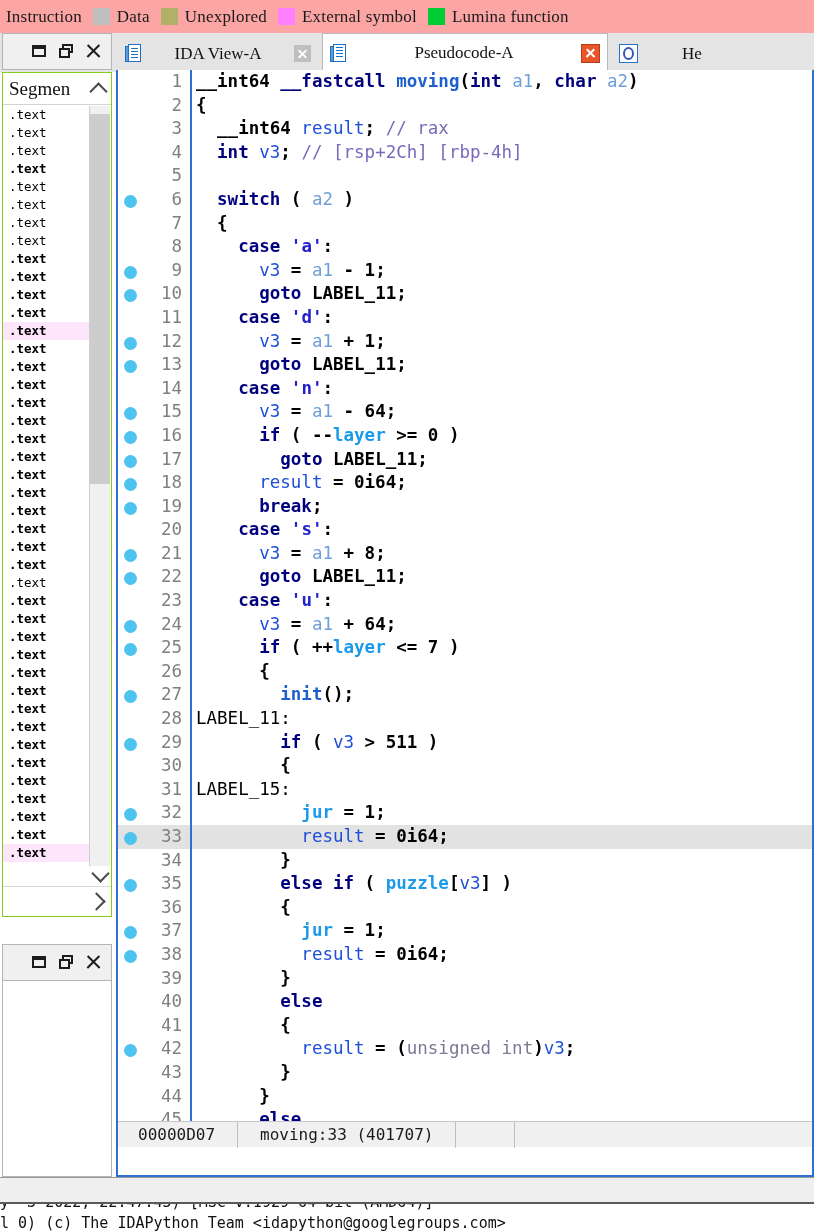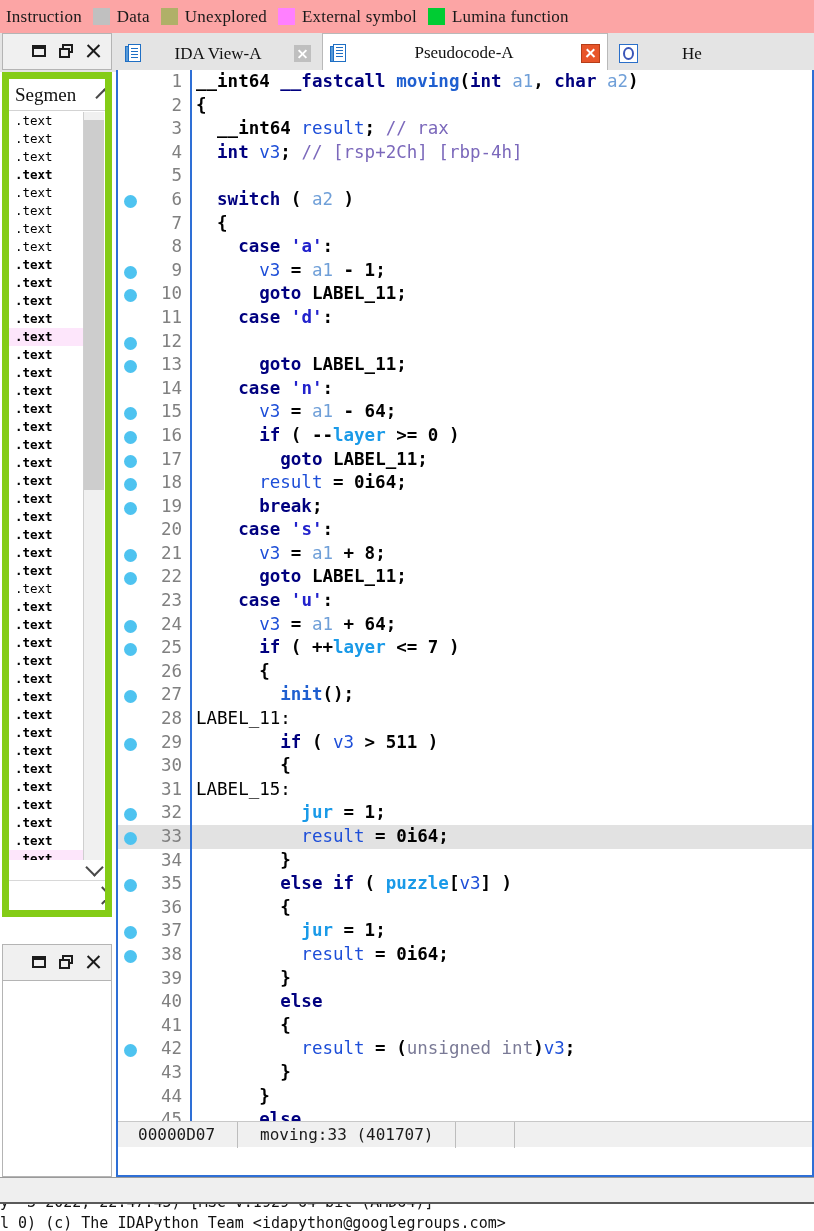--- a/index.html
+++ b/index.html
@@ -219,21 +219,21 @@
   }
   .tab-close-active::before { transform: rotate(45deg); }
   .tab-close-active::after  { transform: rotate(-45deg); }
 
   
   #segpanel {
     position: absolute;
     left: 2px; top: 72px;
     width: 110px; height: 845px;
     background: #ffffff;
-    border: 7px solid #84cc16;
+    border: 1px solid #84cc16;
     box-sizing: border-box;
     overflow: hidden;
     padding-left: 32px;
   }
   #seg-header {
     position: absolute;
     left: 0; top: 0;
     width: 108px; height: 32px;
     background: #ffffff;
     border-bottom: 1px solid #d3d3d3;
@@ -612,21 +612,21 @@
       <div class="code-line"><span class="lnum">2</span><span class="gutter-rule"></span><span class="ctext"><span class="t-pl">{</span></span></div>
       <div class="code-line"><span class="lnum">3</span><span class="gutter-rule"></span><span class="ctext"><span class="t-pl">  __int64 </span><span class="t-var">result</span><span class="t-pl">; </span><span class="t-cmt">// rax</span></span></div>
       <div class="code-line"><span class="lnum">4</span><span class="gutter-rule"></span><span class="ctext"><span class="t-pl">  </span><span class="t-kw">int</span><span class="t-pl"> </span><span class="t-var">v3</span><span class="t-pl">; </span><span class="t-cmt">// [rsp+2Ch] [rbp-4h]</span></span></div>
       <div class="code-line"><span class="lnum">5</span><span class="gutter-rule"></span><span class="ctext"><span class="t-pl"></span></span></div>
       <div class="code-line"><span class="bp"></span><span class="lnum">6</span><span class="gutter-rule"></span><span class="ctext"><span class="t-pl">  </span><span class="t-kw">switch</span><span class="t-pl"> ( </span><span class="t-arg">a2</span><span class="t-pl"> )</span></span></div>
       <div class="code-line"><span class="lnum">7</span><span class="gutter-rule"></span><span class="ctext"><span class="t-pl">  {</span></span></div>
       <div class="code-line"><span class="lnum">8</span><span class="gutter-rule"></span><span class="ctext"><span class="t-pl">    </span><span class="t-kw">case</span><span class="t-pl"> </span><span class="t-str">'a'</span><span class="t-pl">:</span></span></div>
       <div class="code-line"><span class="bp"></span><span class="lnum">9</span><span class="gutter-rule"></span><span class="ctext"><span class="t-pl">      </span><span class="t-var">v3</span><span class="t-pl"> = </span><span class="t-arg">a1</span><span class="t-pl"> - </span><span class="t-num">1</span><span class="t-pl">;</span></span></div>
       <div class="code-line"><span class="bp"></span><span class="lnum">10</span><span class="gutter-rule"></span><span class="ctext"><span class="t-pl">      </span><span class="t-kw">goto</span><span class="t-pl"> LABEL_11;</span></span></div>
       <div class="code-line"><span class="lnum">11</span><span class="gutter-rule"></span><span class="ctext"><span class="t-pl">    </span><span class="t-kw">case</span><span class="t-pl"> </span><span class="t-str">'d'</span><span class="t-pl">:</span></span></div>
-      <div class="code-line"><span class="bp"></span><span class="lnum">12</span><span class="gutter-rule"></span></div>
+      <div class="code-line"><span class="bp"></span><span class="lnum">12</span><span class="gutter-rule"></span><span class="ctext"><span class="t-pl">      </span><span class="t-var">v3</span><span class="t-pl"> = </span><span class="t-arg">a1</span><span class="t-pl"> + </span><span class="t-num">1</span><span class="t-pl">;</span></span></div>
       <div class="code-line"><span class="bp"></span><span class="lnum">13</span><span class="gutter-rule"></span><span class="ctext"><span class="t-pl">      </span><span class="t-kw">goto</span><span class="t-pl"> LABEL_11;</span></span></div>
       <div class="code-line"><span class="lnum">14</span><span class="gutter-rule"></span><span class="ctext"><span class="t-pl">    </span><span class="t-kw">case</span><span class="t-pl"> </span><span class="t-str">'n'</span><span class="t-pl">:</span></span></div>
       <div class="code-line"><span class="bp"></span><span class="lnum">15</span><span class="gutter-rule"></span><span class="ctext"><span class="t-pl">      </span><span class="t-var">v3</span><span class="t-pl"> = </span><span class="t-arg">a1</span><span class="t-pl"> - </span><span class="t-num">64</span><span class="t-pl">;</span></span></div>
       <div class="code-line"><span class="bp"></span><span class="lnum">16</span><span class="gutter-rule"></span><span class="ctext"><span class="t-pl">      </span><span class="t-kw">if</span><span class="t-pl"> ( --</span><span class="t-glob">layer</span><span class="t-pl"> &gt;= </span><span class="t-num">0</span><span class="t-pl"> )</span></span></div>
       <div class="code-line"><span class="bp"></span><span class="lnum">17</span><span class="gutter-rule"></span><span class="ctext"><span class="t-pl">        </span><span class="t-kw">goto</span><span class="t-pl"> LABEL_11;</span></span></div>
       <div class="code-line"><span class="bp"></span><span class="lnum">18</span><span class="gutter-rule"></span><span class="ctext"><span class="t-pl">      </span><span class="t-var">result</span><span class="t-pl"> = </span><span class="t-num">0i64</span><span class="t-pl">;</span></span></div>
       <div class="code-line"><span class="bp"></span><span class="lnum">19</span><span class="gutter-rule"></span><span class="ctext"><span class="t-pl">      </span><span class="t-kw">break</span><span class="t-pl">;</span></span></div>
       <div class="code-line"><span class="lnum">20</span><span class="gutter-rule"></span><span class="ctext"><span class="t-pl">    </span><span class="t-kw">case</span><span class="t-pl"> </span><span class="t-str">'s'</span><span class="t-pl">:</span></span></div>
       <div class="code-line"><span class="bp"></span><span class="lnum">21</span><span class="gutter-rule"></span><span class="ctext"><span class="t-pl">      </span><span class="t-var">v3</span><span class="t-pl"> = </span><span class="t-arg">a1</span><span class="t-pl"> + </span><span class="t-num">8</span><span class="t-pl">;</span></span></div>
       <div class="code-line"><span class="bp"></span><span class="lnum">22</span><span class="gutter-rule"></span><span class="ctext"><span class="t-pl">      </span><span class="t-kw">goto</span><span class="t-pl"> LABEL_11;</span></span></div>

